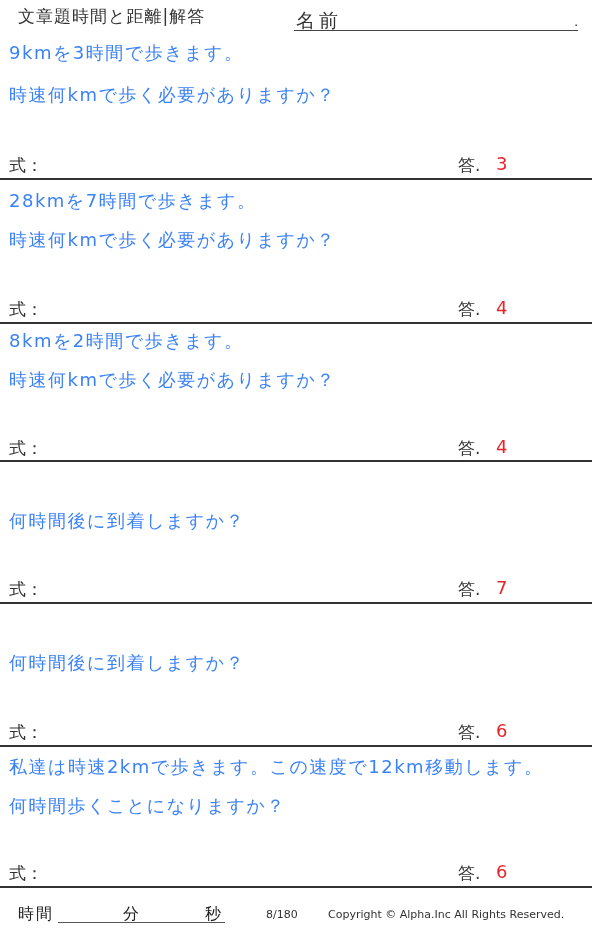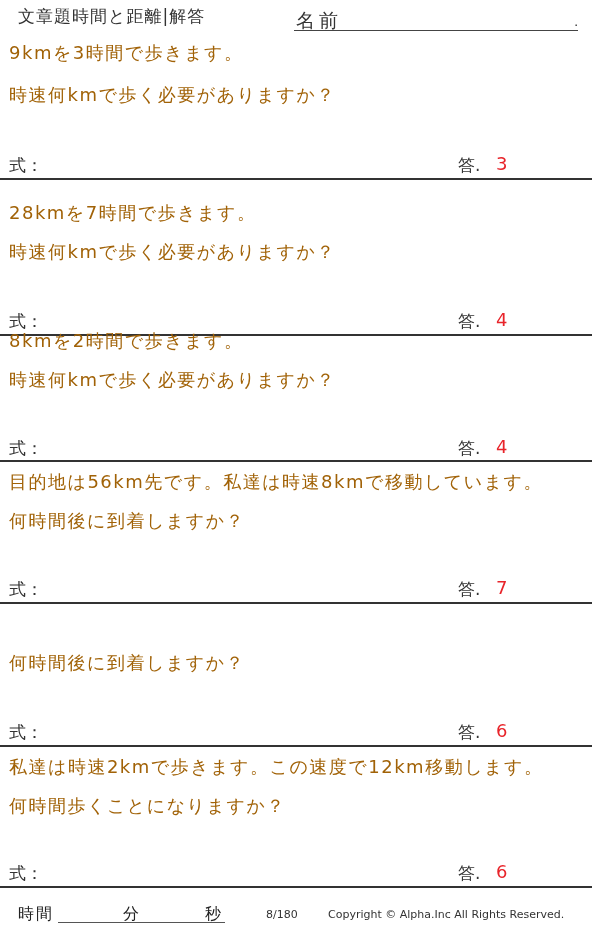--- a/index.html
+++ b/index.html
@@ -2,21 +2,21 @@
 <html><head>
 <meta charset="utf-8">
 <style>
   html,body{margin:0;padding:0;background:#fff;}
   body{width:600px;height:928px;position:relative;overflow:hidden;font-family:"DejaVu Sans",sans-serif;color:#222;}
   .hdr-title{position:absolute;left:18px;top:5px;font-size:17px;letter-spacing:1px;color:#333;}
   .name-box{position:absolute;left:294px;top:8px;width:284px;height:22px;border-bottom:1.5px solid #444;}
   .name-label{position:absolute;left:2px;top:0;font-size:19px;letter-spacing:4px;color:#333;}
   .name-dot{position:absolute;right:0;bottom:1px;font-size:12px;}
   .section{position:absolute;left:0;width:592px;border-bottom:2px solid #333;}
-  .q-line{position:absolute;left:9px;font-size:18px;letter-spacing:1.5px;color:#a16207;white-space:nowrap;}
+  .q-line{position:absolute;left:9px;font-size:18px;letter-spacing:1.5px;color:#3b82f6;white-space:nowrap;}
   .shiki{position:absolute;left:9px;font-size:17px;color:#333;}
   .ans-label{position:absolute;left:458px;font-size:17px;color:#333;}
   .ans-val{position:absolute;left:496px;font-size:18px;color:#e8242a;}
   .footer{position:absolute;top:904px;left:0;width:600px;height:20px;padding-left:18px;}
   .time-label{position:absolute;left:18px;top:0;font-size:16px;letter-spacing:2px;}
   .time-line{position:absolute;left:58px;top:18px;width:167px;border-bottom:1px solid #555;}
   .min-label{position:absolute;left:123px;top:0;font-size:16px;}
   .sec-label{position:absolute;left:205px;top:0;font-size:16px;}
   .page-num{position:absolute;left:266px;top:4px;font-size:11px;color:#333;}
   .copyright{position:absolute;left:328px;top:4px;font-size:11px;color:#333;}
@@ -31,38 +31,37 @@
 </div>
 
 <div class="section" style="top:36px;height:142px;">
   <div class="q-line" style="top:5px;">9kmを3時間で歩きます。</div>
   <div class="q-line" style="top:47px;">時速何kmで歩く必要がありますか？</div>
   <div class="shiki" style="top:118px;">式：</div>
   <div class="ans-label" style="top:118px;">答.</div>
   <div class="ans-val" style="top:117px;">3</div>
 </div>
 
-<div class="section" style="top:192px;height:142px;">
+<div class="section" style="top:180px;height:142px;">
   <div class="q-line" style="top:9px;">28kmを7時間で歩きます。</div>
   <div class="q-line" style="top:48px;">時速何kmで歩く必要がありますか？</div>
   <div class="shiki" style="top:118px;">式：</div>
   <div class="ans-label" style="top:118px;">答.</div>
   <div class="ans-val" style="top:117px;">4</div>
 </div>
 
 <div class="section" style="top:320px;height:140px;">
   <div class="q-line" style="top:9px;">8kmを2時間で歩きます。</div>
   <div class="q-line" style="top:48px;">時速何kmで歩く必要がありますか？</div>
   <div class="shiki" style="top:117px;">式：</div>
   <div class="ans-label" style="top:117px;">答.</div>
   <div class="ans-val" style="top:116px;">4</div>
 </div>
 
 <div class="section" style="top:460px;height:142px;">
-  <div class="q-line" style="top:10px;">目的地は56km先です。私達は時速8kmで移動しています。</div>
   <div class="q-line" style="top:49px;">何時間後に到着しますか？</div>
   <div class="shiki" style="top:118px;">式：</div>
   <div class="ans-label" style="top:118px;">答.</div>
   <div class="ans-val" style="top:117px;">7</div>
 </div>
 
 <div class="section" style="top:602px;height:143px;">
   <div class="q-line" style="top:49px;">何時間後に到着しますか？</div>
   <div class="shiki" style="top:119px;">式：</div>
   <div class="ans-label" style="top:119px;">答.</div>

